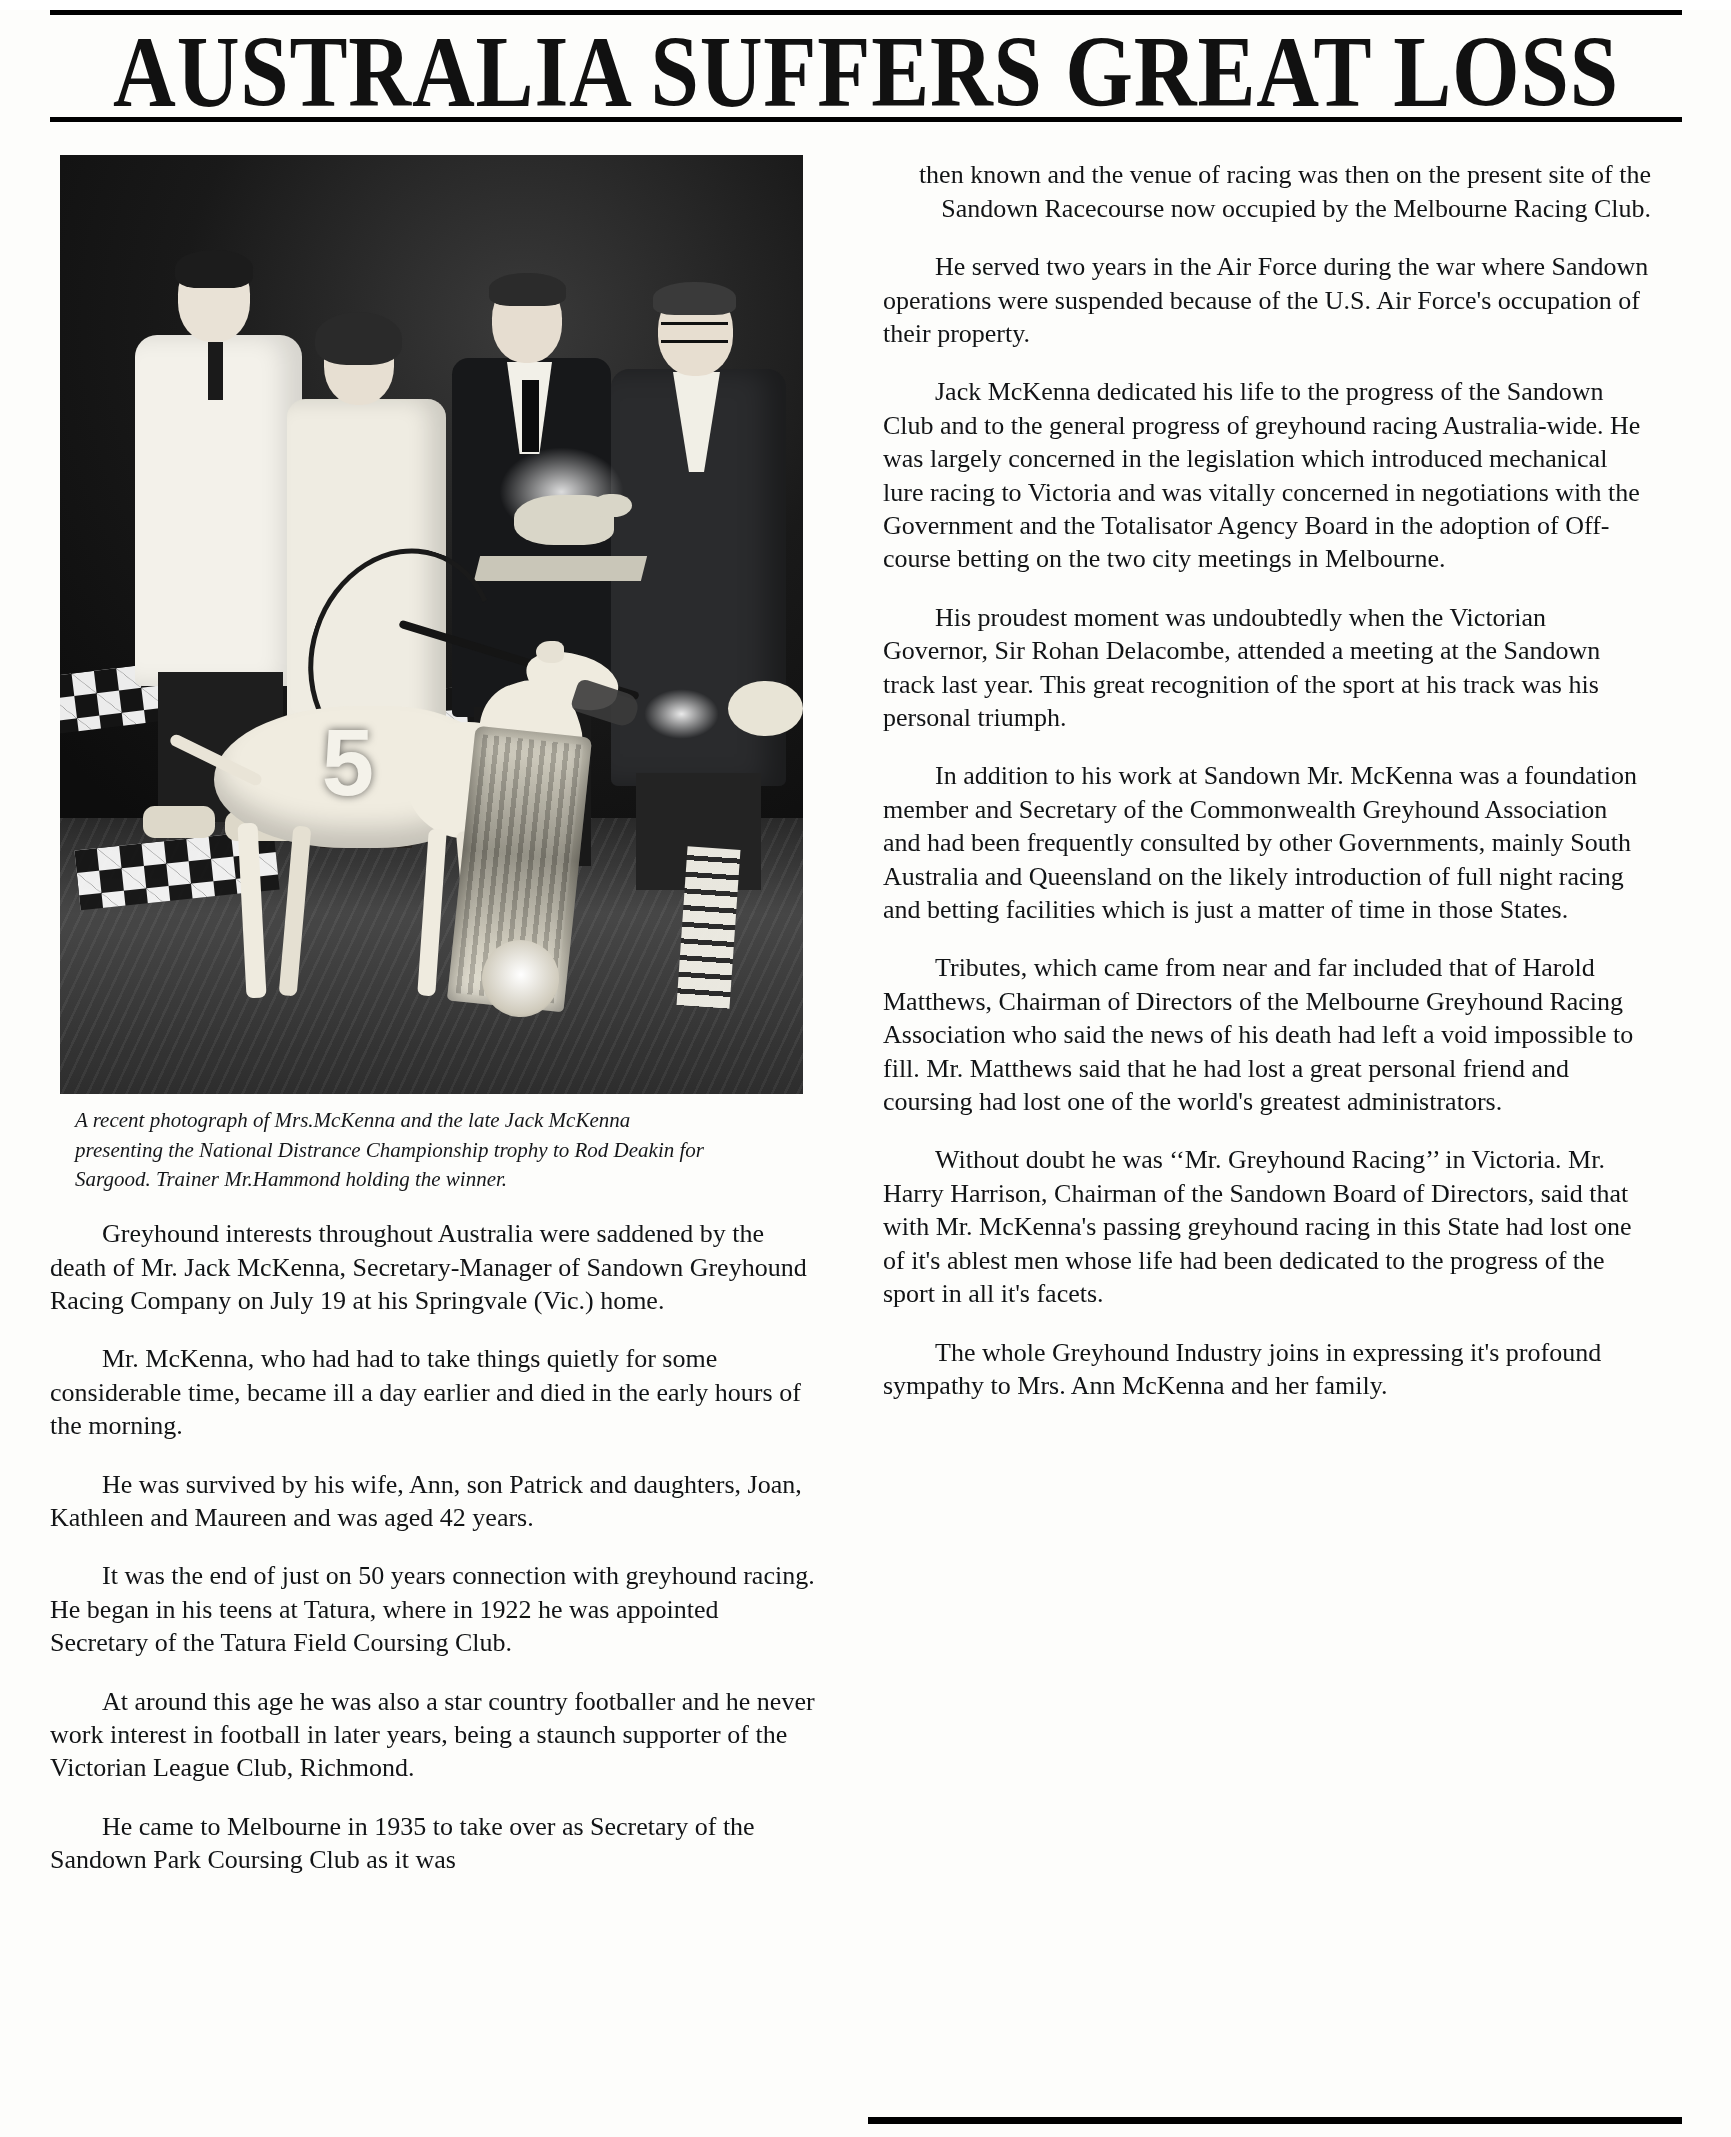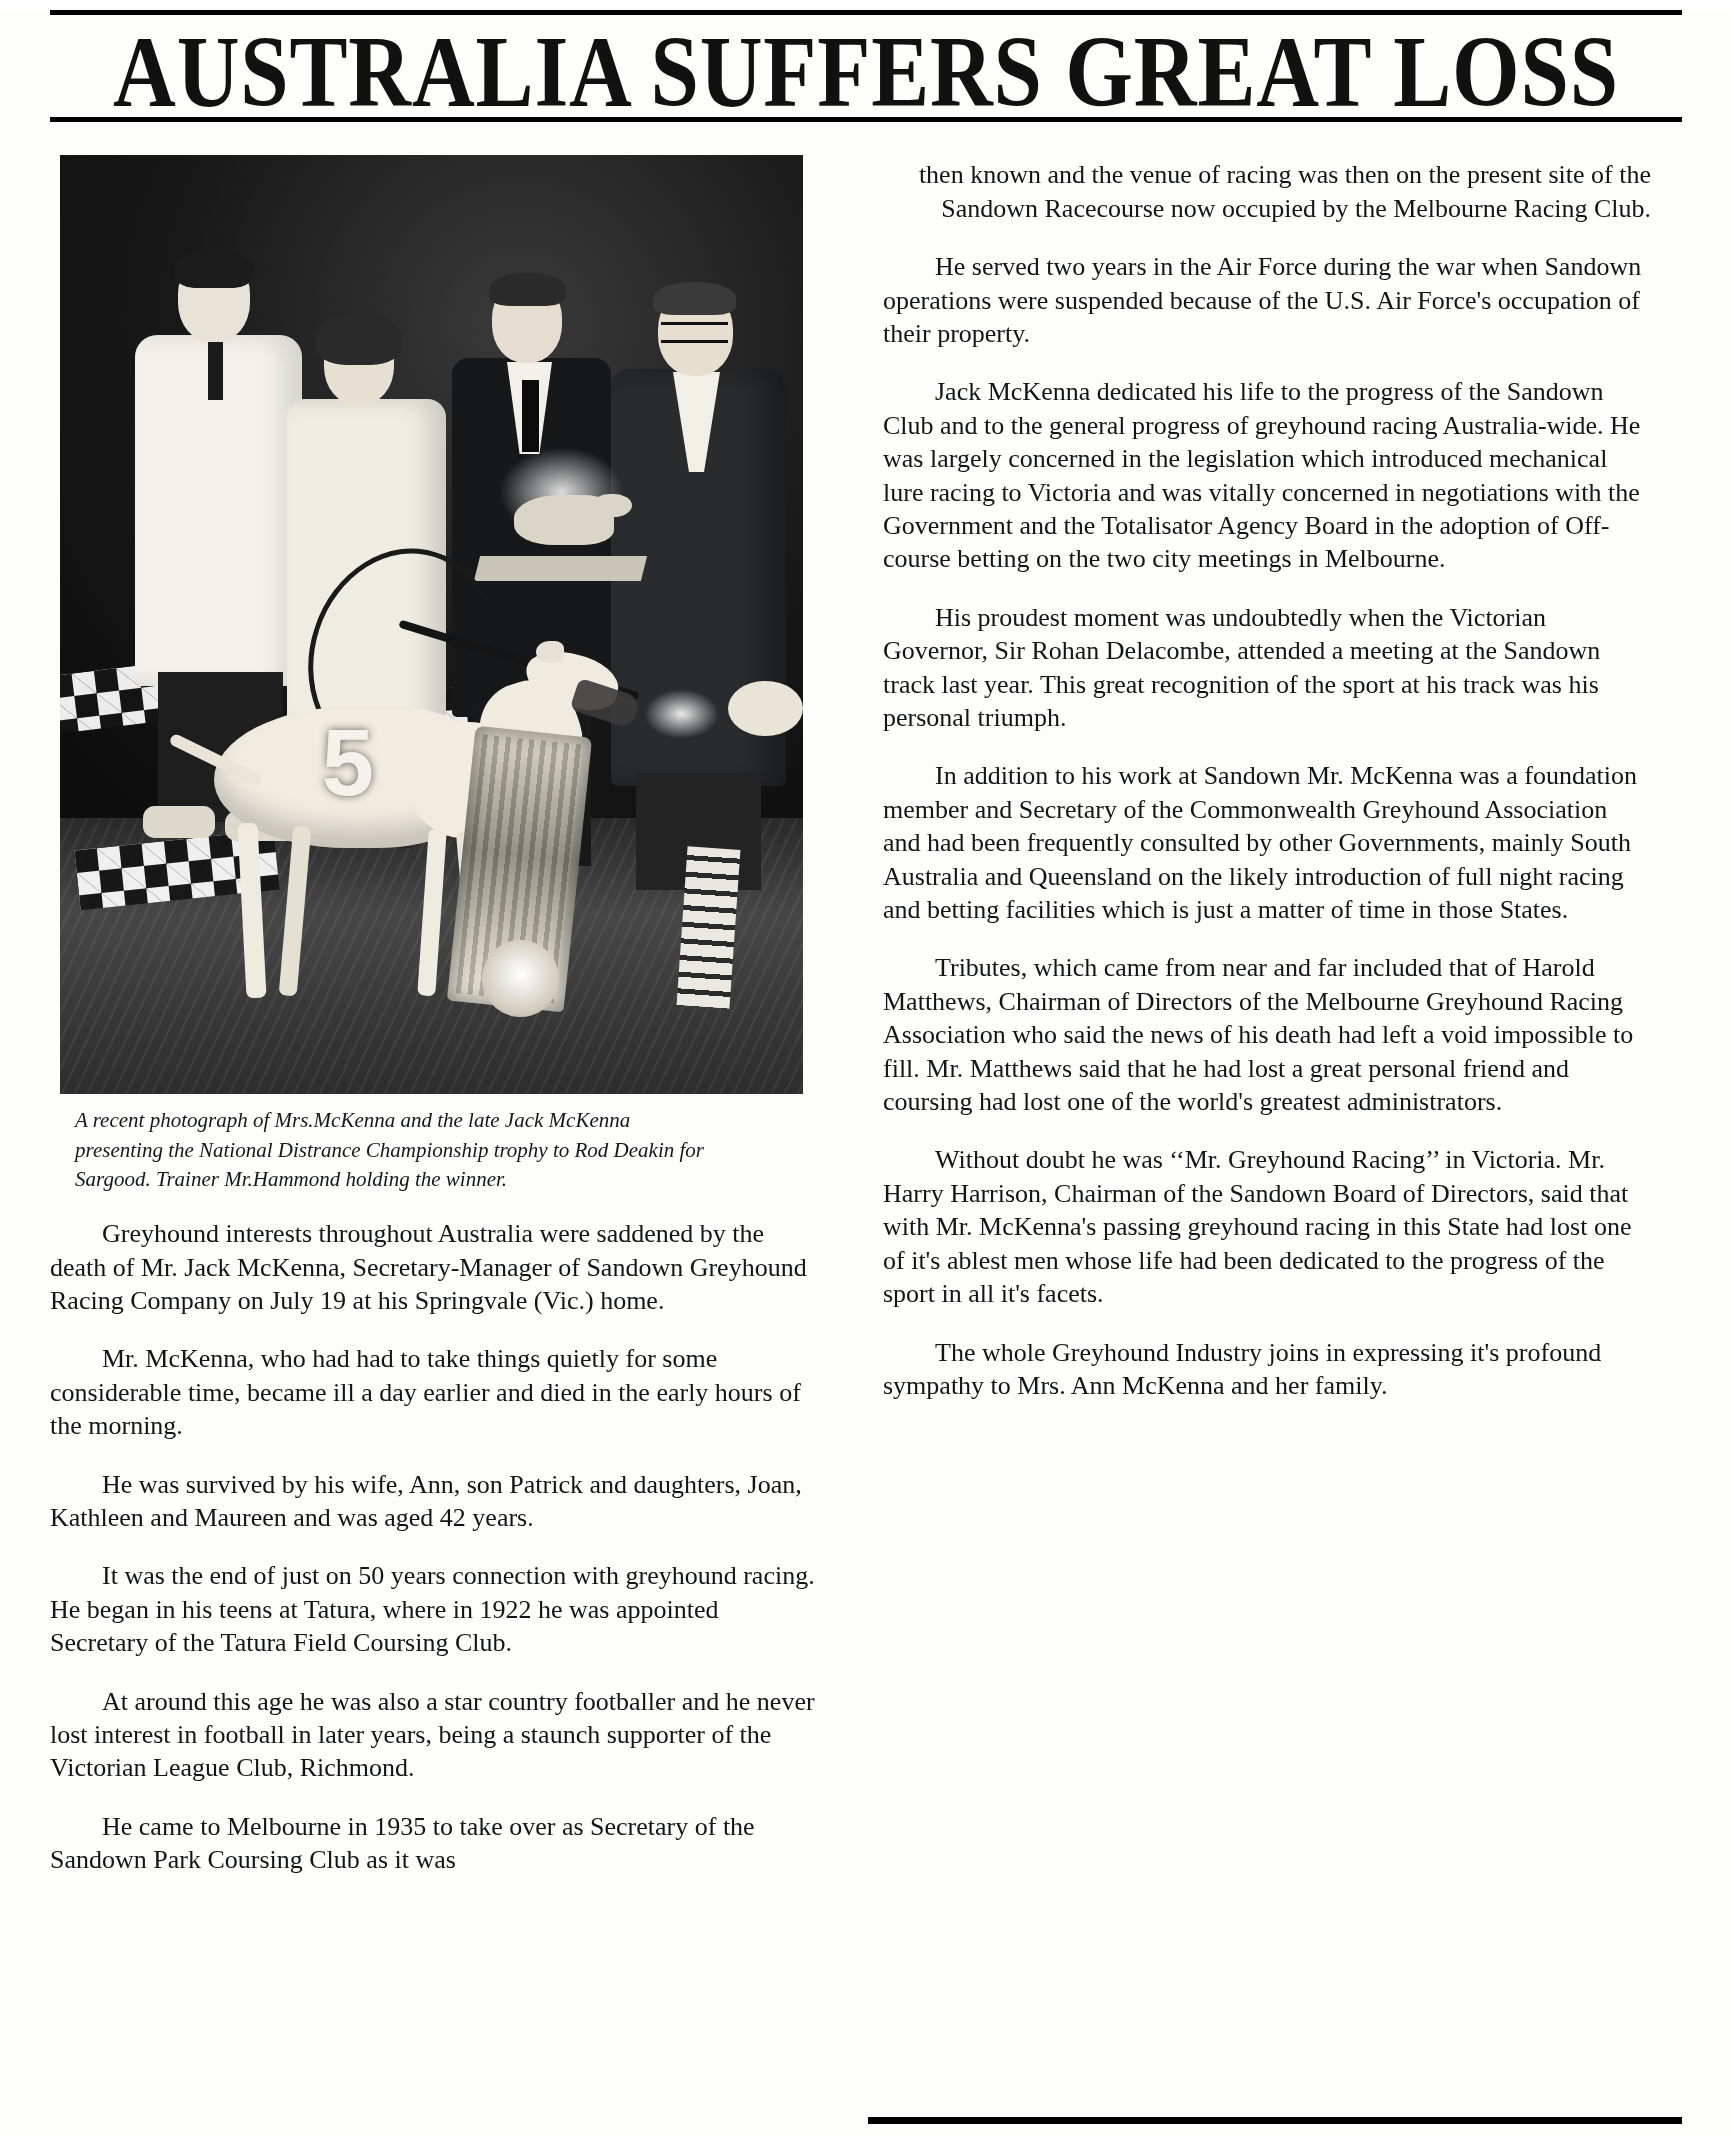--- a/index.html
+++ b/index.html
@@ -342,27 +342,27 @@
 
         <div class="caption">A recent photograph of Mrs.McKenna and the late Jack McKenna presenting the National Distrance Championship trophy to Rod Deakin for Sargood. Trainer Mr.Hammond holding the winner.</div>
       </div>
 
       <div style="height:22px"></div>
 
       <p class="body">Greyhound interests throughout Australia were saddened by the death of Mr. Jack McKenna, Secretary-Manager of Sandown Greyhound Racing Company on July 19 at his Springvale (Vic.) home.</p>
       <p class="body">Mr. McKenna, who had had to take things quietly for some considerable time, became ill a day earlier and died in the early hours of the morning.</p>
       <p class="body">He was survived by his wife, Ann, son Patrick and daughters, Joan, Kathleen and Maureen and was aged 42 years.</p>
       <p class="body">It was the end of just on 50 years connection with greyhound racing. He began in his teens at Tatura, where in 1922 he was appointed Secretary of the Tatura Field Coursing Club.</p>
-      <p class="body">At around this age he was also a star country footballer and he never lost interest in football in later years, being a staunch supporter of the Victorian League Club, Richmond.</p>
+      <p class="body">At around this age he was also a star country footballer and he never work interest in football in later years, being a staunch supporter of the Victorian League Club, Richmond.</p>
       <p class="body">He came to Melbourne in 1935 to take over as Secretary of the Sandown Park Coursing Club as it was</p>
     </div>
 
     <div class="col col-right">
       <p class="body">then known and the venue of racing was then on the present site of the Sandown Racecourse now occupied by the Melbourne Racing Club.</p>
-      <p class="body">He served two years in the Air Force during the war when Sandown operations were suspended because of the U.S. Air Force's occupation of their property.</p>
+      <p class="body">He served two years in the Air Force during the war where Sandown operations were suspended because of the U.S. Air Force's occupation of their property.</p>
       <p class="body">Jack McKenna dedicated his life to the progress of the Sandown Club and to the general progress of greyhound racing Australia-wide. He was largely concerned in the legislation which introduced mechanical lure racing to Victoria and was vitally concerned in negotiations with the Government and the Totalisator Agency Board in the adoption of Off-course betting on the two city meetings in Melbourne.</p>
       <p class="body">His proudest moment was undoubtedly when the Victorian Governor, Sir Rohan Delacombe, attended a meeting at the Sandown track last year. This great recognition of the sport at his track was his personal triumph.</p>
       <p class="body">In addition to his work at Sandown Mr. McKenna was a foundation member and Secretary of the Commonwealth Greyhound Association and had been frequently consulted by other Governments, mainly South Australia and Queensland on the likely introduction of full night racing and betting facilities which is just a matter of time in those States.</p>
       <p class="body">Tributes, which came from near and far included that of Harold Matthews, Chairman of Directors of the Melbourne Greyhound Racing Association who said the news of his death had left a void impossible to fill. Mr. Matthews said that he had lost a great personal friend and coursing had lost one of the world's greatest administrators.</p>
       <p class="body">Without doubt he was ‘‘Mr. Greyhound Racing’’ in Victoria. Mr. Harry Harrison, Chairman of the Sandown Board of Directors, said that with Mr. McKenna's passing greyhound racing in this State had lost one of it's ablest men whose life had been dedicated to the progress of the sport in all it's facets.</p>
       <p class="body">The whole Greyhound Industry joins in expressing it's profound sympathy to Mrs. Ann McKenna and her family.</p>
     </div>
   </div>
 
   <div class="bottom-rule"></div>

